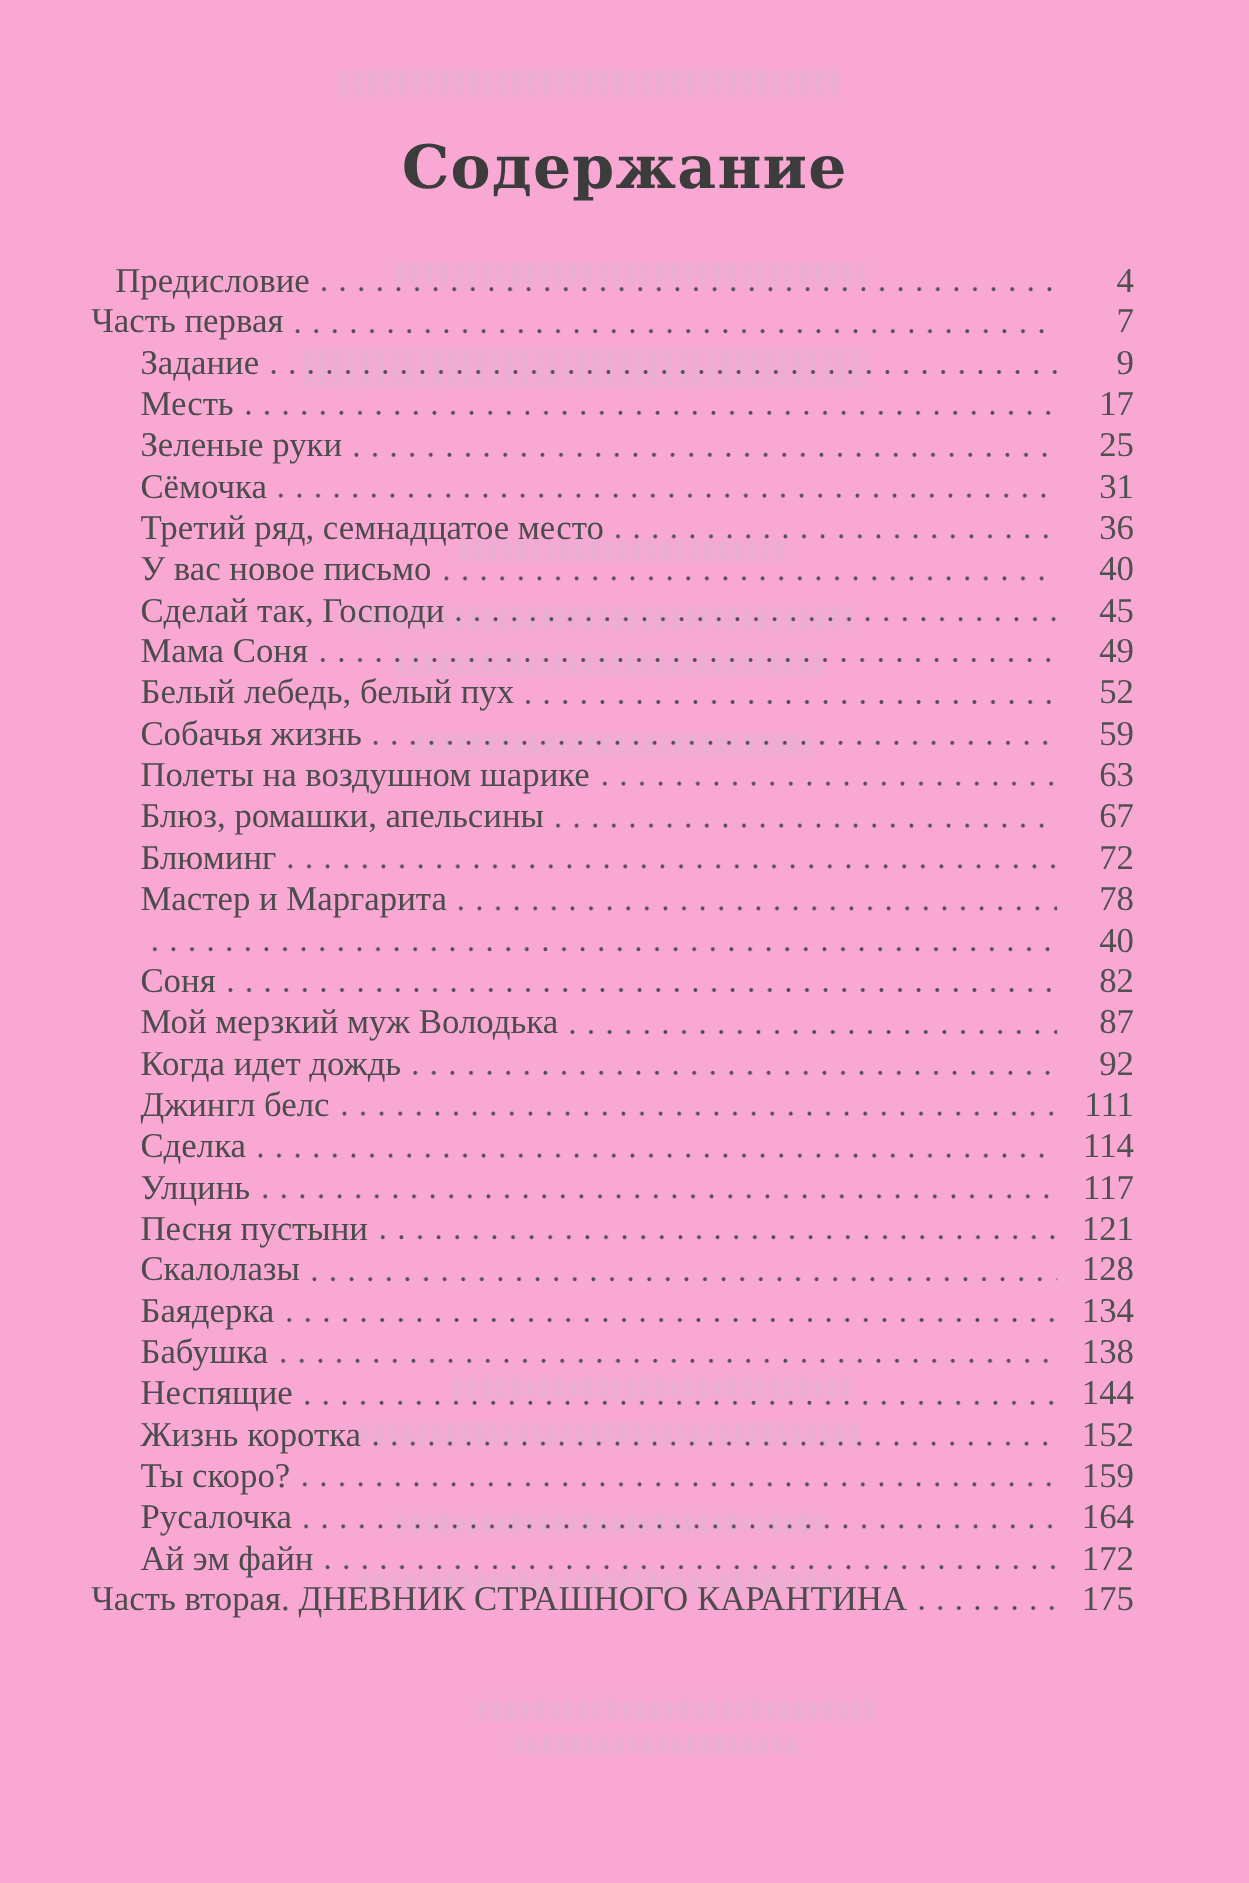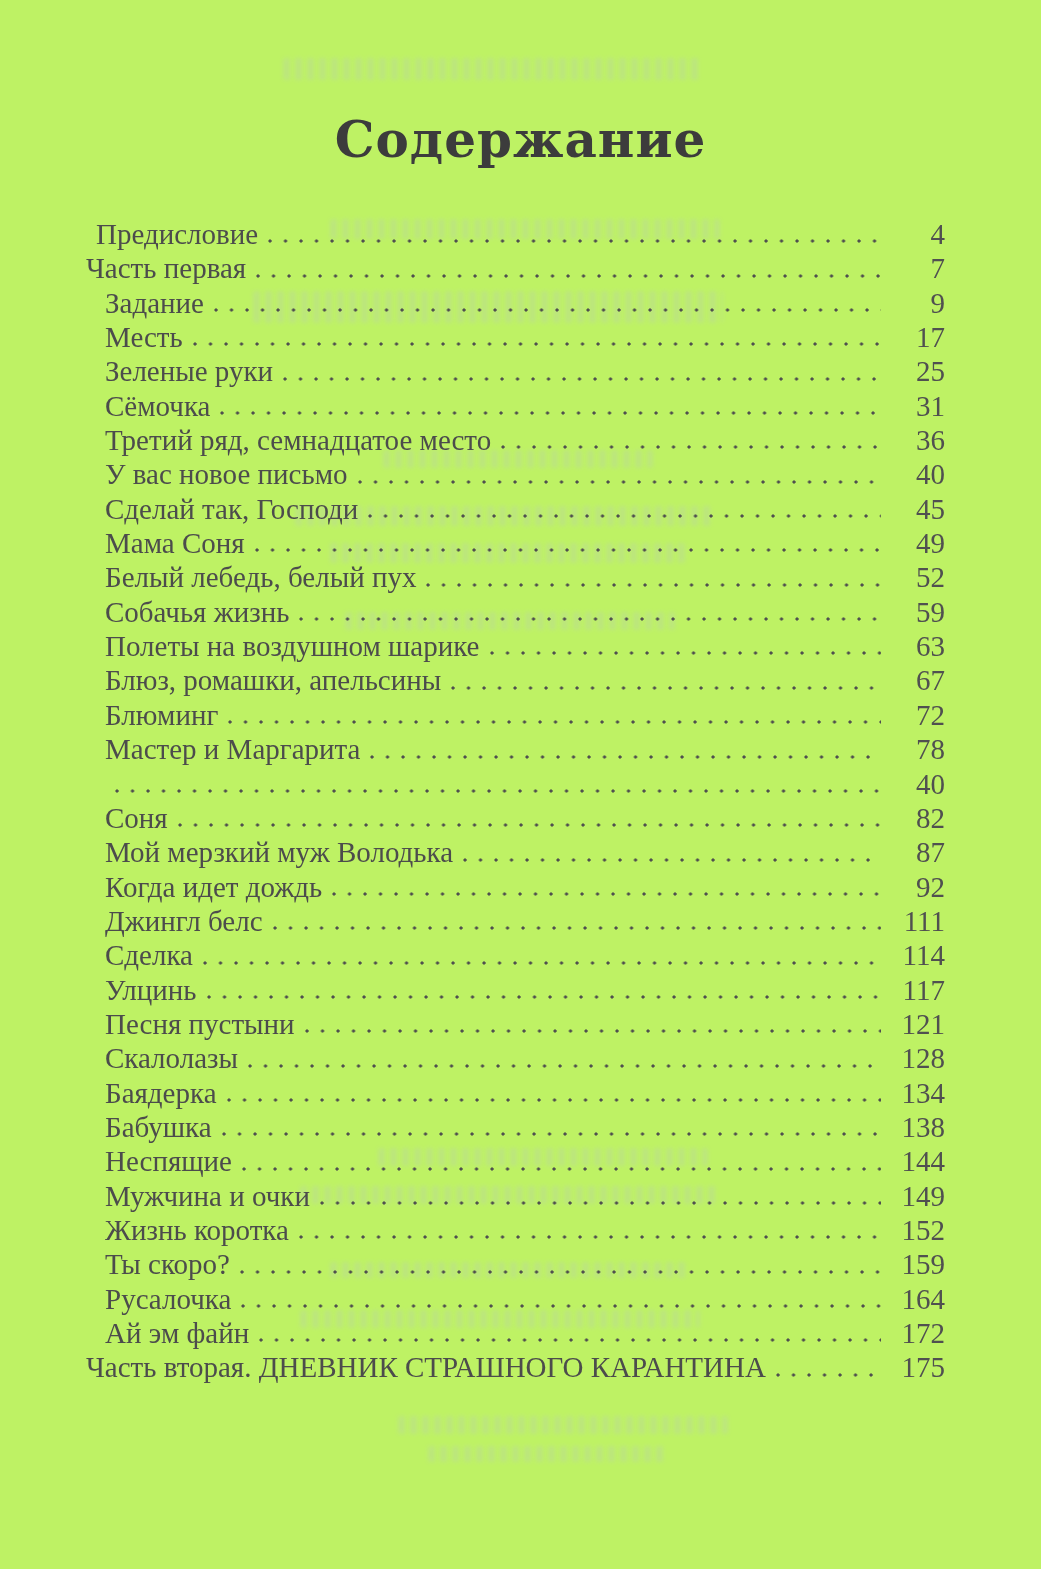--- a/index.html
+++ b/index.html
@@ -6,21 +6,21 @@
   body {
     width: 1041px; height: 1569px;
     background: #ffffff;
     font-family: "Liberation Serif", serif;
     color: #4c4c4c;
     position: relative;
     overflow: hidden;
   }
   .page {
     position: absolute; inset: 0;
-    background: #bef264;
+    background: #f9a8d4;
   }
   .title {
     position: absolute;
     top: 110px; left: 0; width: 100%;
     margin: 0;
     text-align: center;
     font-family: "DejaVu Serif", serif;
     font-weight: bold;
     font-size: 50px;
     letter-spacing: 1px;
@@ -32,23 +32,23 @@
     width: 875px;
   }
   .row {
     display: flex;
     align-items: center;
     height: 34.35px;
     font-size: 29px;
     line-height: 34.35px;
     white-space: nowrap;
   }
-  .indent-0 { margin-left: 16px; }
+  .indent-0 { margin-left: 6px; }
   .indent-1 { margin-left: 26px; }
-  .indent-2 { margin-left: 35px; }
+  .indent-2 { margin-left: 47px; }
   .label { flex: 0 0 auto; }
   .leader {
     flex: 1 1 auto;
     align-self: flex-end;
     height: 8px;
     margin: 0 6px 6px 10px;
     background-image: radial-gradient(circle at 2px 4px, #4e4e4e 1.3px, rgba(0,0,0,0) 1.9px);
     background-size: 15.5px 8px;
     background-repeat: repeat-x;
     background-position: left center;
@@ -226,25 +226,20 @@
       <span class="label">Бабушка</span>
       <span class="leader"></span>
       <span class="num">138</span>
     </div>
       <div class="row indent-2">
       <span class="label">Неспящие</span>
       <span class="leader"></span>
       <span class="num">144</span>
     </div>
       <div class="row indent-2">
-      <span class="label">Мужчина и очки</span>
-      <span class="leader"></span>
-      <span class="num">149</span>
-    </div>
-      <div class="row indent-2">
       <span class="label">Жизнь коротка</span>
       <span class="leader"></span>
       <span class="num">152</span>
     </div>
       <div class="row indent-2">
       <span class="label">Ты скоро?</span>
       <span class="leader"></span>
       <span class="num">159</span>
     </div>
       <div class="row indent-2">

